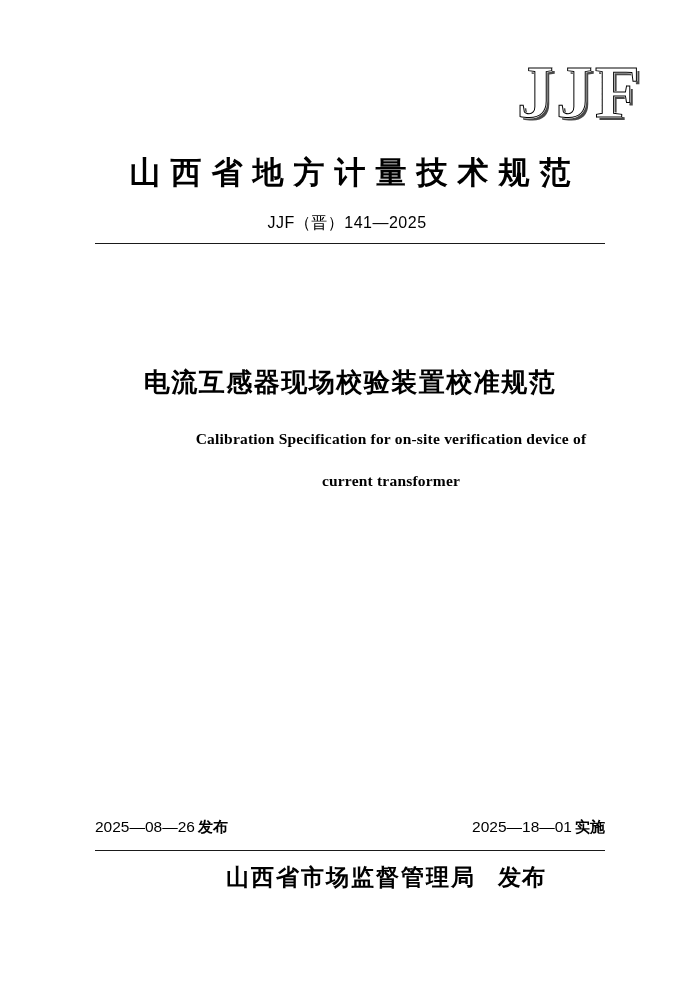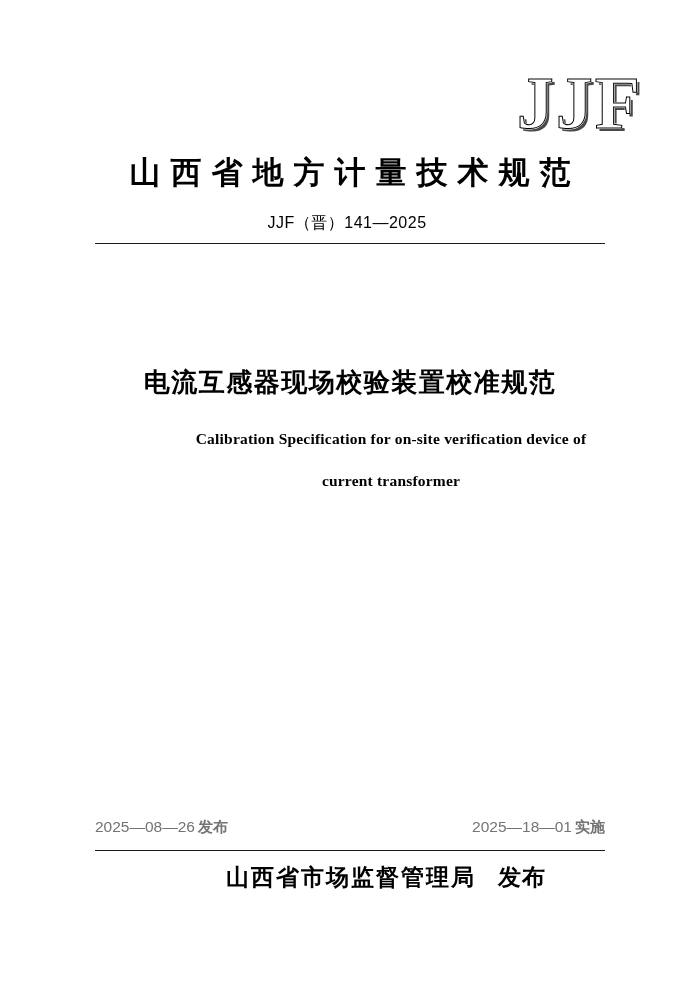--- a/index.html
+++ b/index.html
@@ -18,21 +18,21 @@
     position: relative;
     width: 700px;
     height: 990px;
     box-sizing: border-box;
     background: #fff;
   }
 
   
   .logo-row {
     position: absolute;
-    top: 66px;
+    top: 55px;
     left: 0;
     right: 58px;
     display: flex;
     justify-content: flex-end;
     align-items: flex-start;
   }
   .jjf-logo {
     font-family: "Liberation Serif", serif;
     font-weight: bold;
     font-size: 74px;
@@ -131,21 +131,21 @@
   .dates {
     position: absolute;
     top: 818px;
     left: 95px;
     width: 510px;
     display: flex;
     justify-content: space-between;
     align-items: flex-end;
     font-family: "Liberation Sans", sans-serif;
     font-size: 15.5px;
-    color: #737373;
+    color: #000000;
   }
   .dates .date-item {
     white-space: nowrap;
   }
   .dates .date-item .label {
     font-family: "Liberation Serif", serif;
     font-weight: bold;
     font-size: 15px;
     margin-left: 3px;
   }

